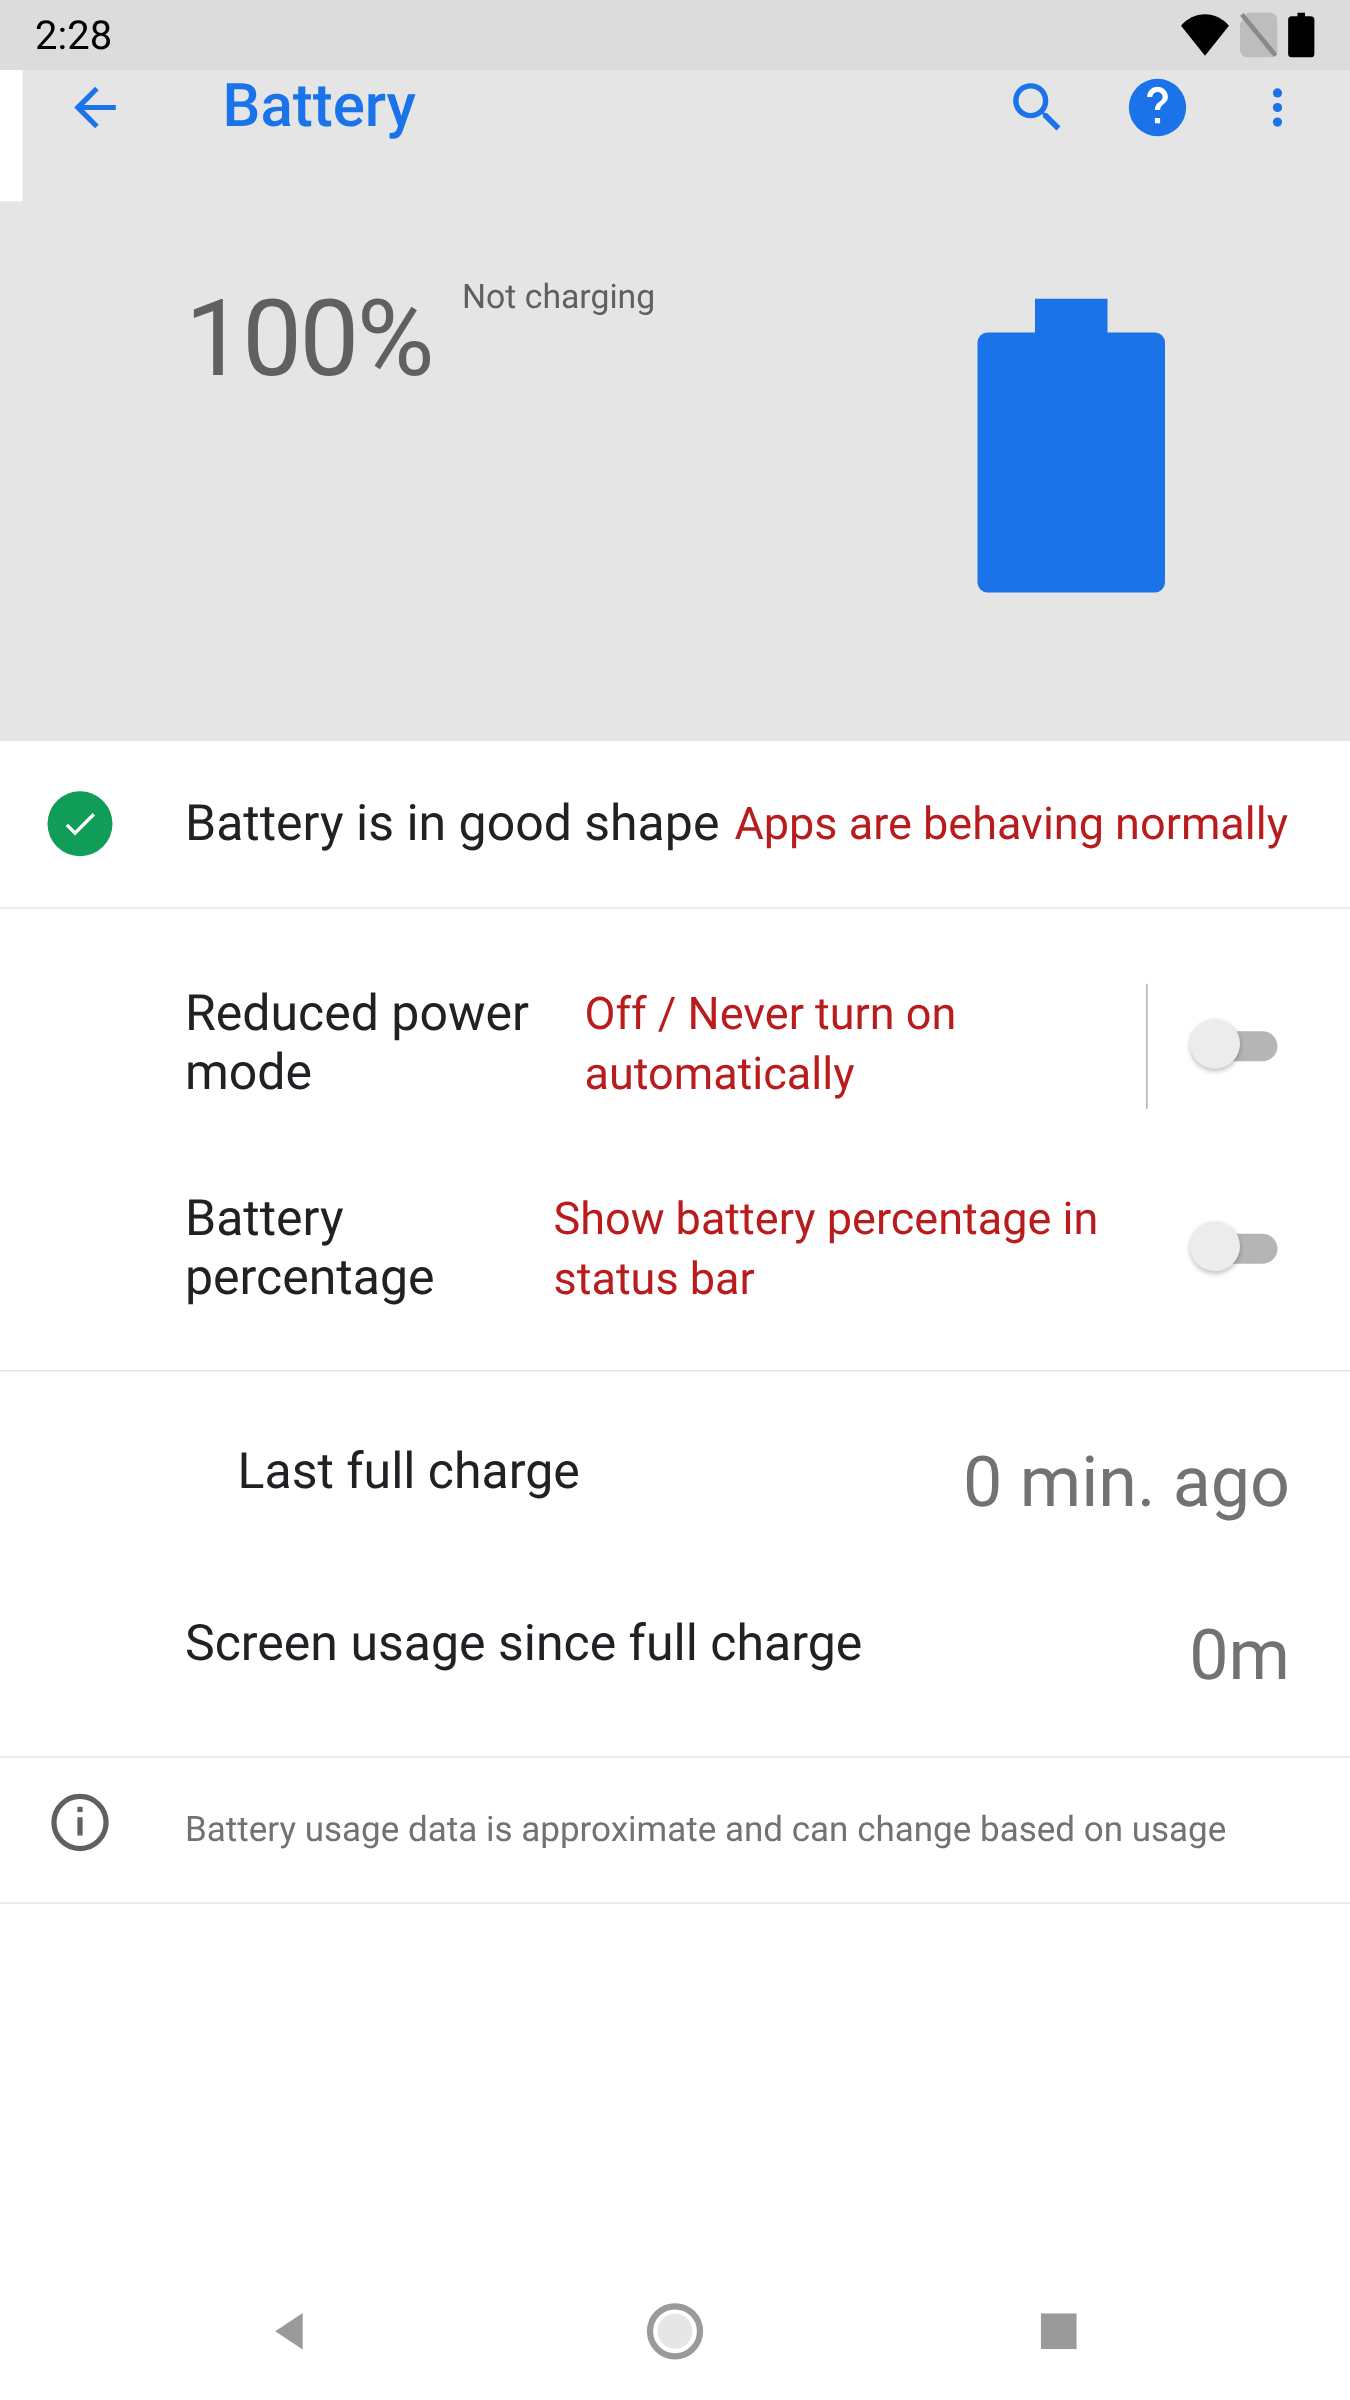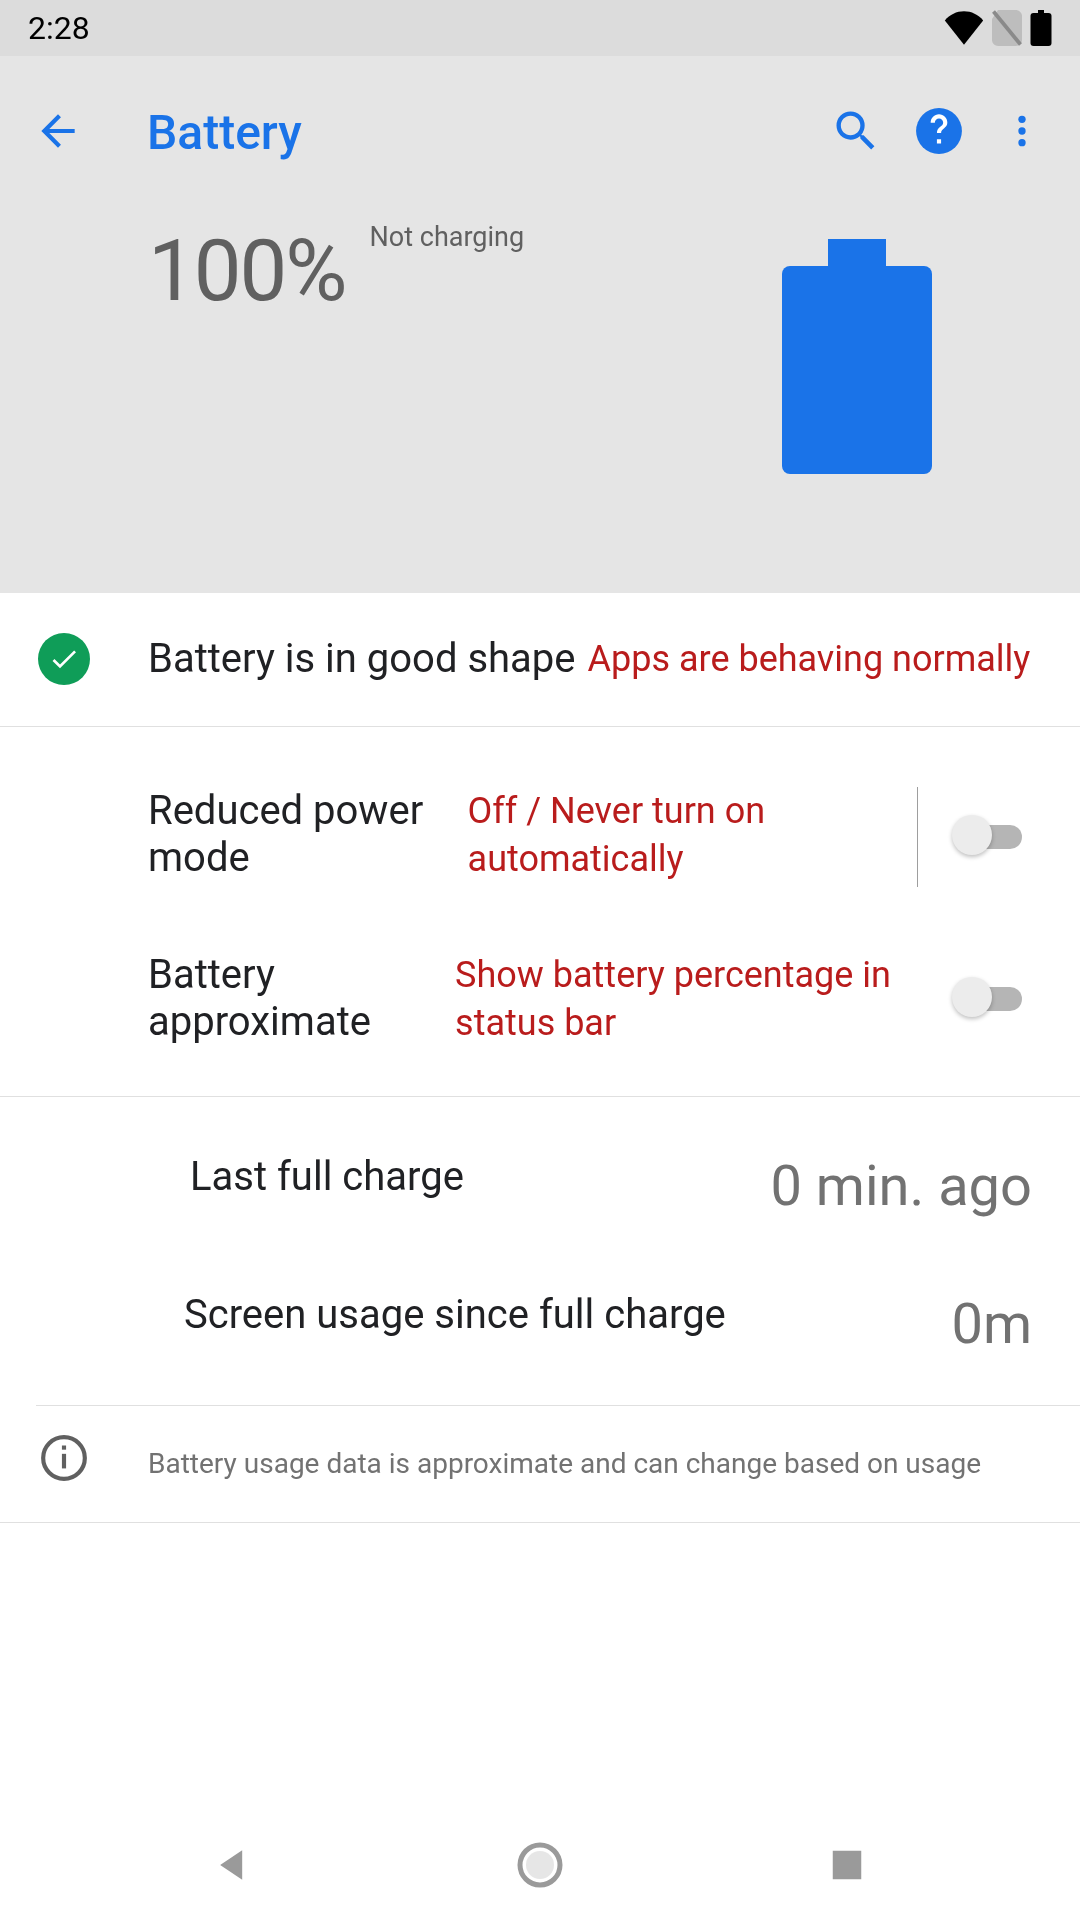--- a/index.html
+++ b/index.html
@@ -18,23 +18,24 @@
       align-items: center;
       justify-content: space-between;
       padding: 0 28px 0 28px;
     }
     .status-time { font-size: 32px; color: #000; font-weight: 400; }
     .status-icons { display: flex; align-items: center; gap: 8px; }
     .app-bar {
       height: 105px;
       background: #e5e5e5;
       display: flex;
-      align-items: flex-end;
+      align-items: flex-start;
       padding: 0 28px;
-      gap: 23px;
+      gap: 36px;
+      margin-left: 18px;
     }
     .app-title {
       flex: 1;
       font-size: 48px;
       font-weight: 500;
       color: #1a73e8;
       margin-left: 36px;
     }
     .hero {
       background: #e5e5e5;
@@ -232,41 +233,41 @@
     </div>
     <div class="divider-vert"></div>
     <div class="switch">
       <div class="switch-track"></div>
       <div class="switch-thumb"></div>
     </div>
   </div>
 
   <div class="row row-border-bottom" style="padding-top:32px;padding-bottom:48px;">
     <div class="row-text">
-      <div class="row-title">Battery approximate</div>
+      <div class="row-title">Battery percentage</div>
       <div class="row-sub">Show battery percentage in status bar</div>
     </div>
     <div class="switch">
       <div class="switch-track"></div>
       <div class="switch-thumb"></div>
     </div>
   </div>
 
   <div style="height:24px"></div>
 
   <div class="row" style="padding-top:32px;padding-bottom:40px;margin-left:42px;">
     <div class="row-text">
       <div class="row-title">Last full charge</div>
     </div>
     <div class="row-trailing">
       <span class="row-trailing-label">0 min. ago</span>
     </div>
   </div>
 
-  <div class="row row-border-bottom" style="padding-top:32px;padding-bottom:48px;margin-left:36px;">
+  <div class="row row-border-bottom" style="padding-top:32px;padding-bottom:48px;">
     <div class="row-text">
       <div class="row-title">Screen usage since full charge</div>
     </div>
     <div class="row-trailing">
       <span class="row-trailing-label">0m</span>
     </div>
   </div>
 
   <div class="info-row">
     <div class="row-icon-slot" style="top:52px;">

